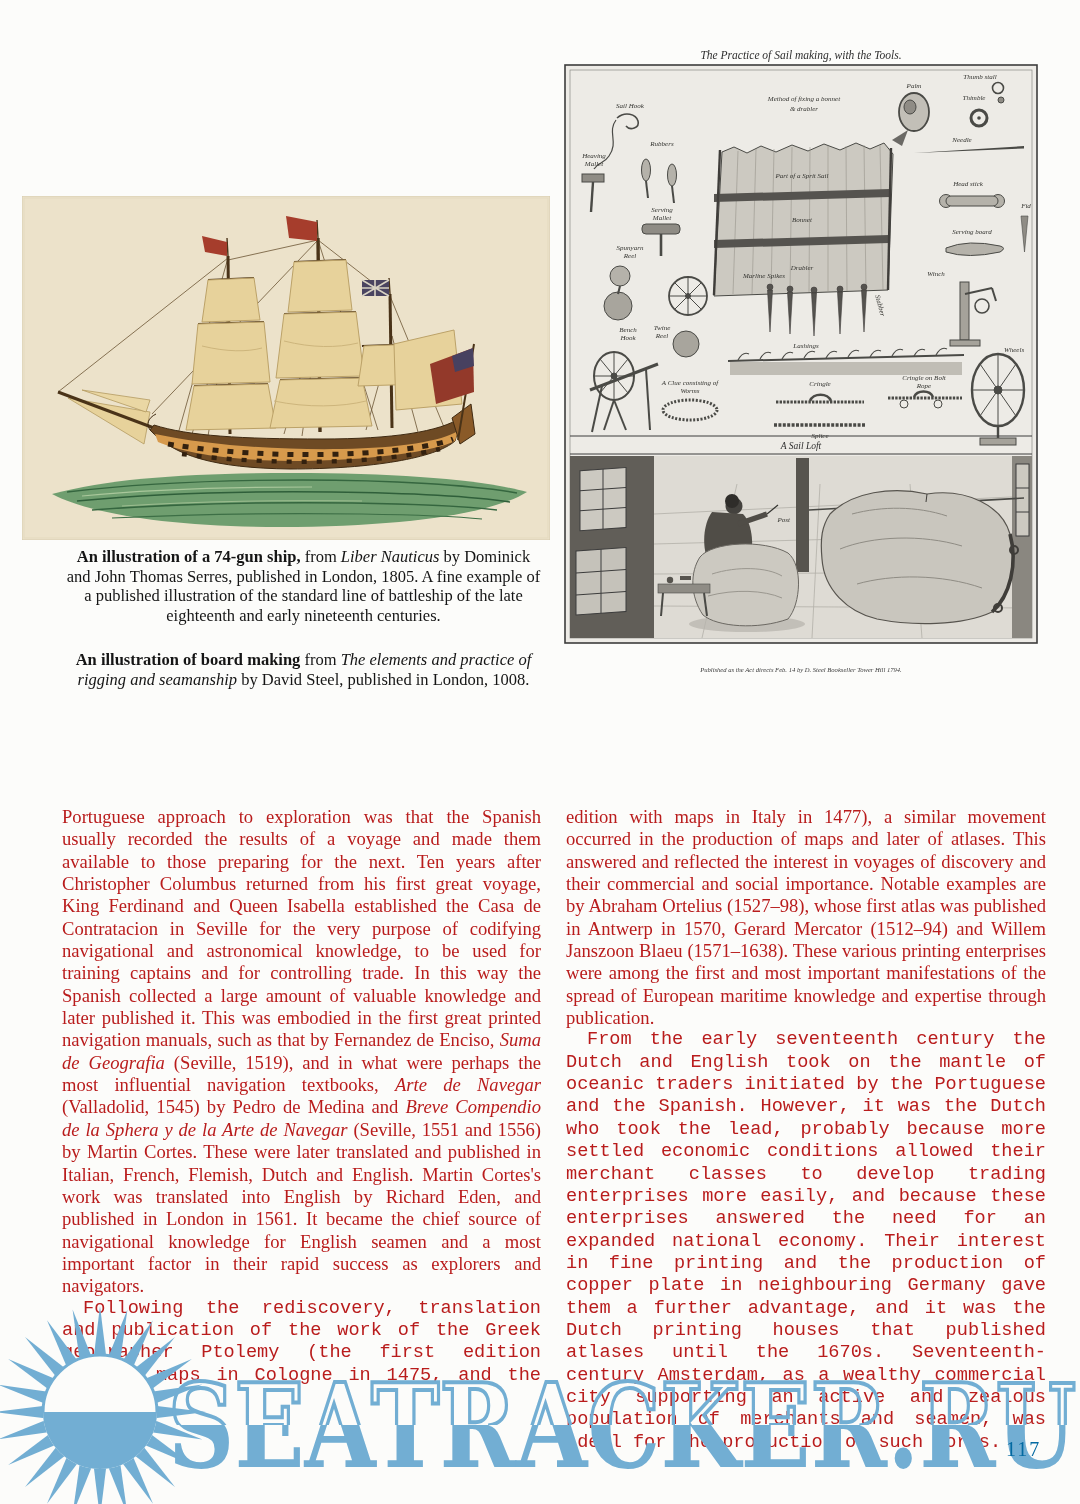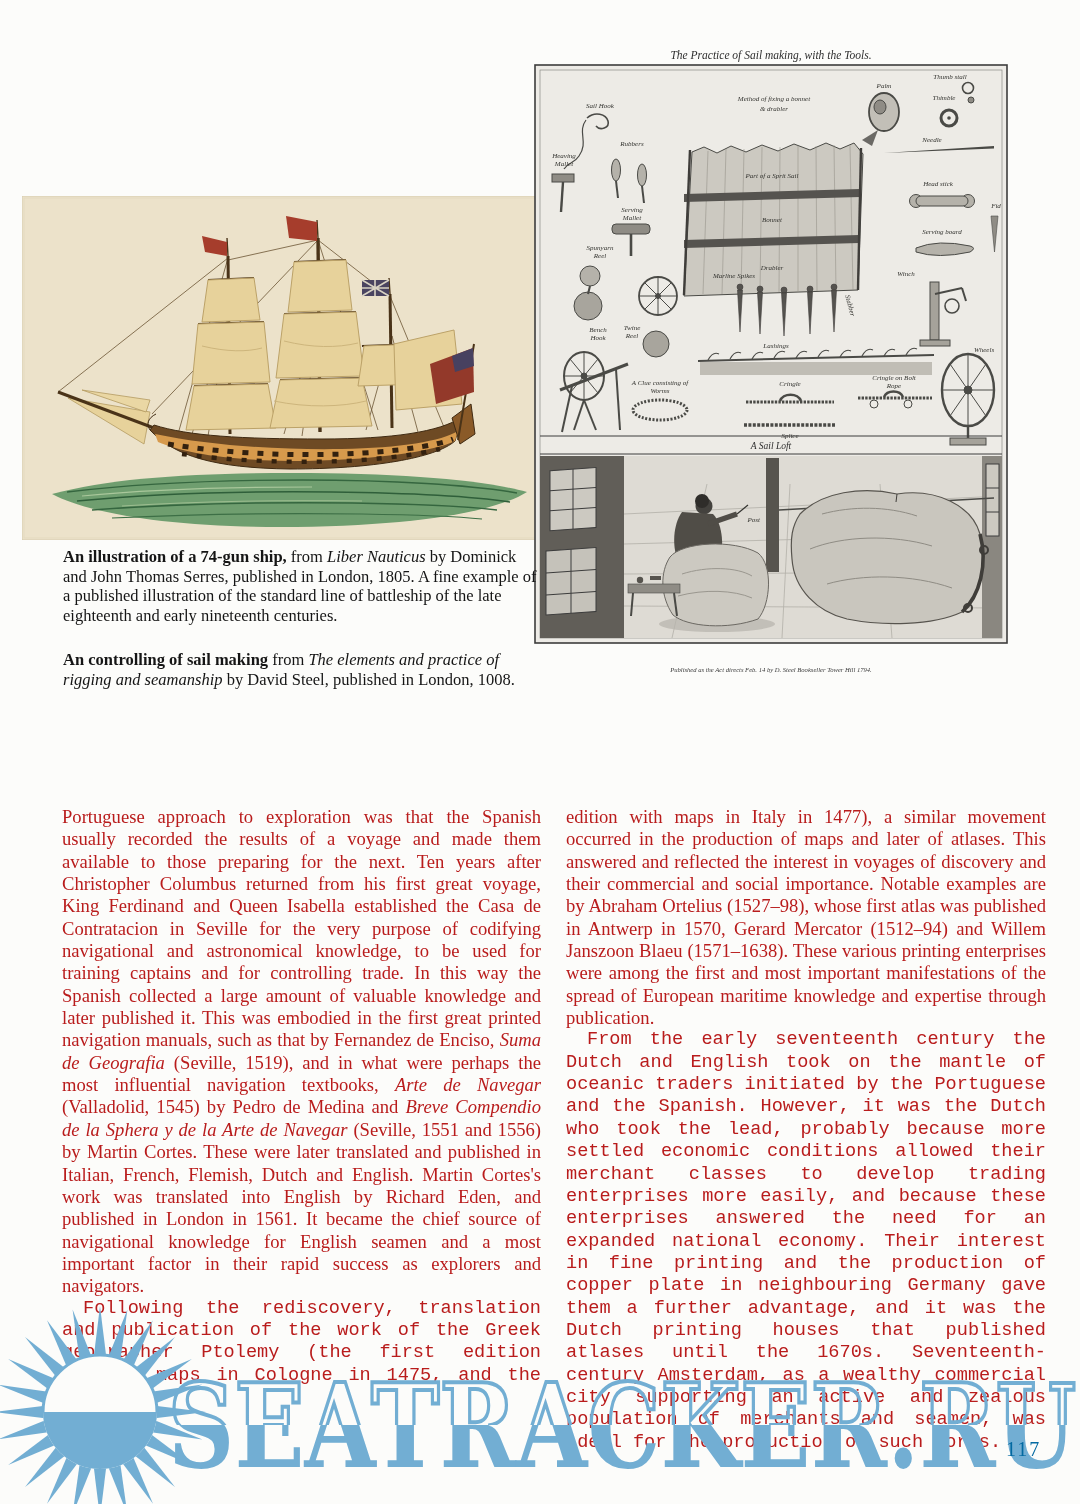--- a/index.html
+++ b/index.html
@@ -1,21 +1,21 @@
 <!DOCTYPE html>
 <html><head>
 <meta charset="utf-8">
 <style>
   html,body{margin:0;padding:0;background:#e8e8e8;}
   .page{position:relative;width:1080px;height:1504px;background:#fcfcfa;margin:0 auto;
         font-family:"Liberation Serif", serif;overflow:hidden;}
   figure{margin:0;padding:0;}
   .ship-plate{position:absolute;left:22px;top:196px;width:528px;height:344px;}
-  .engraving{position:absolute;left:532px;top:44px;width:478px;height:640px;}
-  .caption{position:absolute;left:63px;width:481px;font-size:16.5px;line-height:19.6px;color:#151515;}
+  .engraving{position:absolute;left:562px;top:44px;width:478px;height:640px;}
+  .caption{position:absolute;left:63px;width:481px;font-size:16.5px;line-height:19.6px;color:#151515;text-align:center;}
   .cap1{top:547px;}
   .cap2{top:650px;}
   .b{font-weight:bold;}
   .i{font-style:italic;}
   .col{position:absolute;top:806px;width:479px;font-size:18.6px;line-height:22.35px;
        color:#b91c1c;text-align:justify;}
   .col-left{left:62px;}
   .col-right{left:566px;width:480px;}
   .col p{margin:0;}
   .col p.indent{text-indent:21px;font-family:Liberation Mono, monospace;}
@@ -372,21 +372,21 @@
           <rect x="118" y="532" width="11" height="4" fill="#57544e"></rect>
         </g>
       </g>
 
       <text x="239" y="628" font-size="6.6" font-style="italic" text-anchor="middle" fill="#3a3a3a">Published as the Act directs Feb. 14 by D. Steel Bookseller Tower Hill 1794.</text>
     </svg>
   </figure>
 
   <div class="caption cap1"><span class="b">An illustration of a 74-gun ship,</span><span> from </span><span class="i">Liber Nauticus</span><span> by Dominick and John Thomas Serres, published in London, 1805. A fine example of a published illustration of the standard line of battleship of the late eighteenth and early nineteenth centuries.</span></div>
 
-  <div class="caption cap2"><span class="b">An controlling of sail making</span><span> from </span><span class="i">The elements and practice of rigging and seamanship</span><span> by David Steel, published in London, 1008.</span></div>
+  <div class="caption cap2"><span class="b">An illustration of board making</span><span> from </span><span class="i">The elements and practice of rigging and seamanship</span><span> by David Steel, published in London, 1008.</span></div>
 
   <div class="col col-left">
     <p><span>Portuguese approach to exploration was that the Spanish usually recorded the results of a voyage and made them available to those preparing for the next. Ten years after Christopher Columbus returned from his first great voyage, King Ferdinand and Queen Isabella established the Casa de Contratacion in Seville for the very purpose of codifying navigational and astronomical knowledge, to be used for training captains and for controlling trade. In this way the Spanish collected a large amount of valuable knowledge and later published it. This was embodied in the first great printed navigation manuals, such as that by Fernandez de Enciso, </span><span class="i">Suma de Geografia</span><span> (Seville, 1519), and in what were perhaps the most influential navigation textbooks, </span><span class="i">Arte de Navegar</span><span> (Valladolid, 1545) by Pedro de Medina and </span><span class="i">Breve Compendio de la Sphera y de la Arte de Navegar</span><span> (Seville, 1551 and 1556) by Martin Cortes. These were later translated and published in Italian, French, Flemish, Dutch and English. Martin Cortes's work was translated into English by Richard Eden, and published in London in 1561. It became the chief source of navigational knowledge for English seamen and a most important factor in their rapid success as explorers and navigators.</span></p>
     <p class="indent">Following the rediscovery, translation and publication of the work of the Greek geographer Ptolemy (the first edition without maps in Cologne in 1475, and the first</p>
   </div>
 
   <div class="col col-right">
     <p>edition with maps in Italy in 1477), a similar movement occurred in the production of maps and later of atlases. This answered and reflected the interest in voyages of discovery and their commercial and social importance. Notable examples are by Abraham Ortelius (1527–98), whose first atlas was published in Antwerp in 1570, Gerard Mercator (1512–94) and Willem Janszoon Blaeu (1571–1638). These various printing enterprises were among the first and most important manifestations of the spread of European maritime knowledge and expertise through publication.</p>
     <p class="indent">From the early seventeenth century the Dutch and English took on the mantle of oceanic traders initiated by the Portuguese and the Spanish. However, it was the Dutch who took the lead, probably because more settled economic conditions allowed their merchant classes to develop trading enterprises more easily, and because these enterprises answered the need for an expanded national economy. Their interest in fine printing and the production of copper plate in neighbouring Germany gave them a further advantage, and it was the Dutch printing houses that published atlases until the 1670s. Seventeenth-century Amsterdam, as a wealthy commercial city supporting an active and zealous population of merchants and seamen, was ideal for the production of such works.</p>
   </div>

